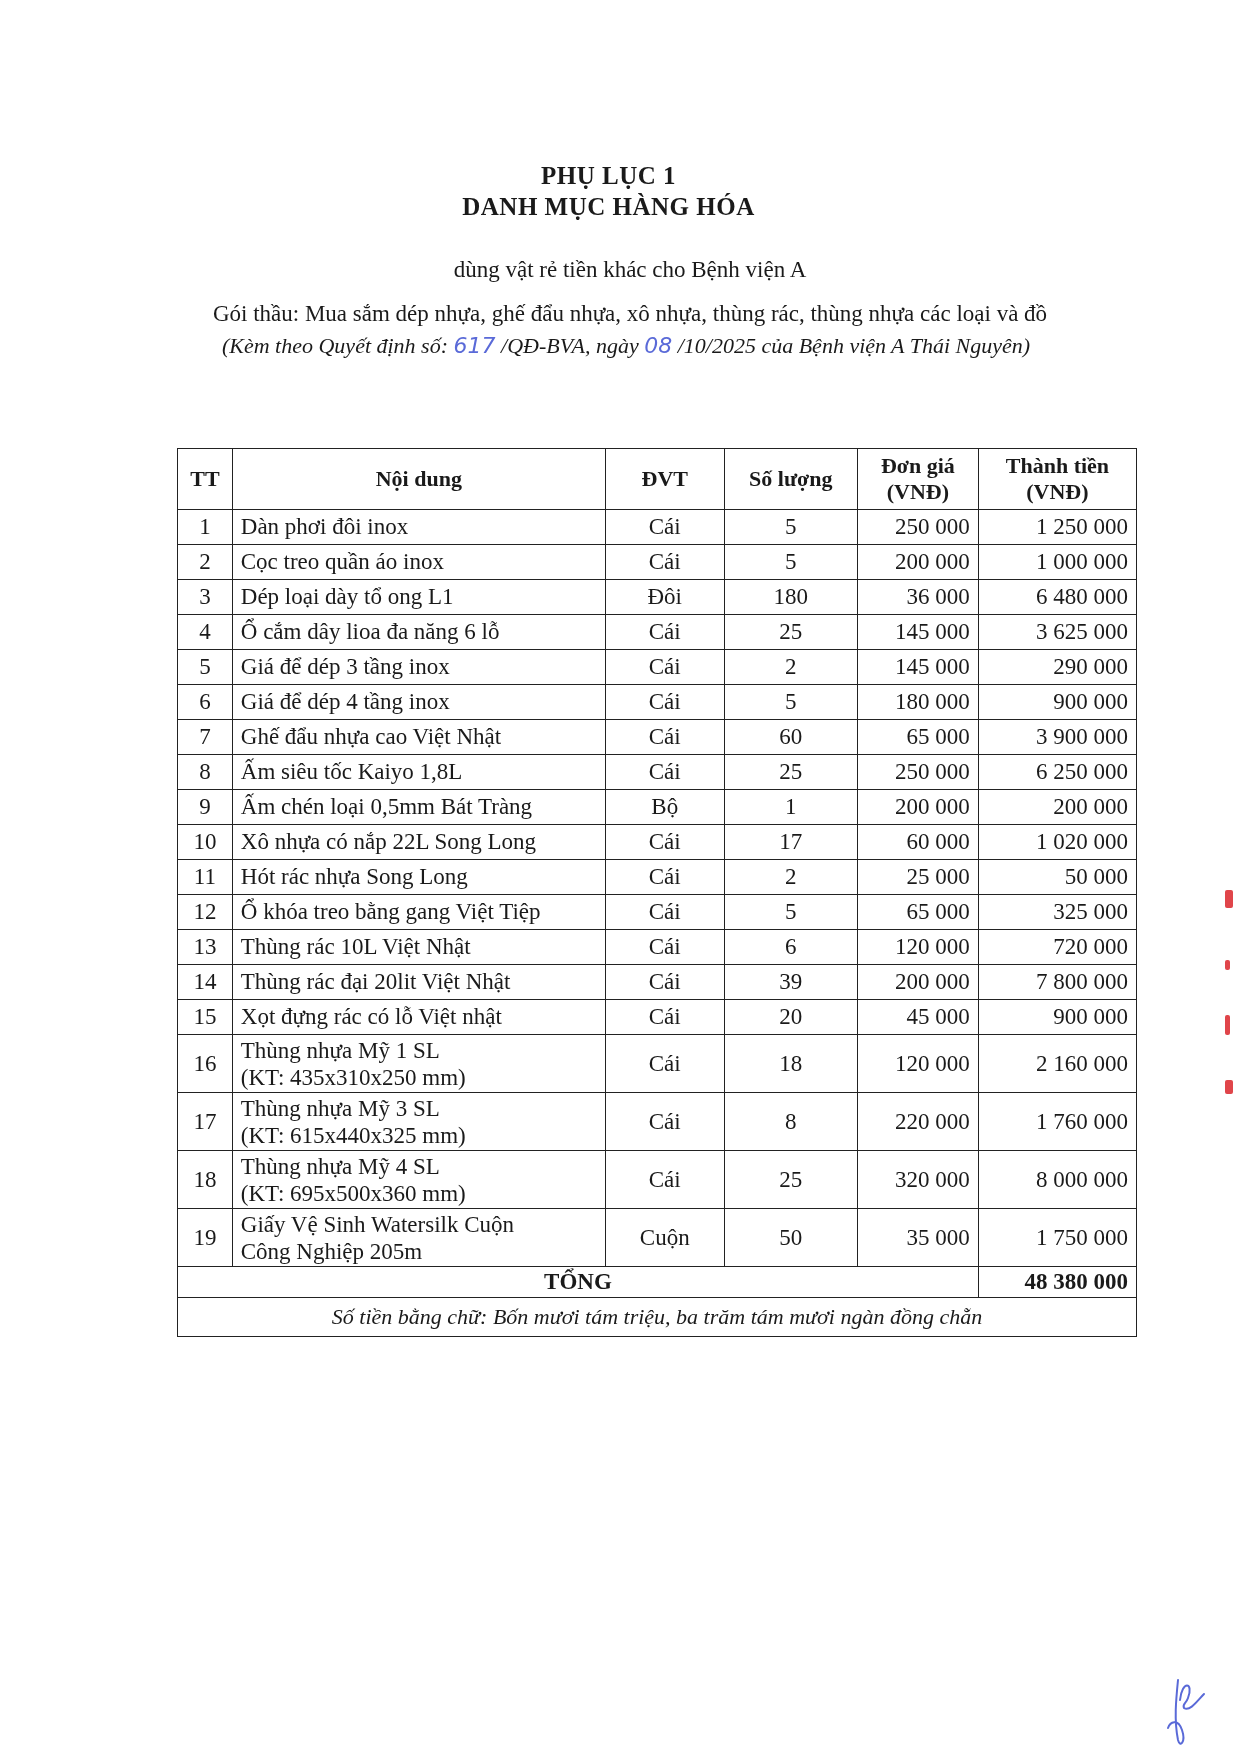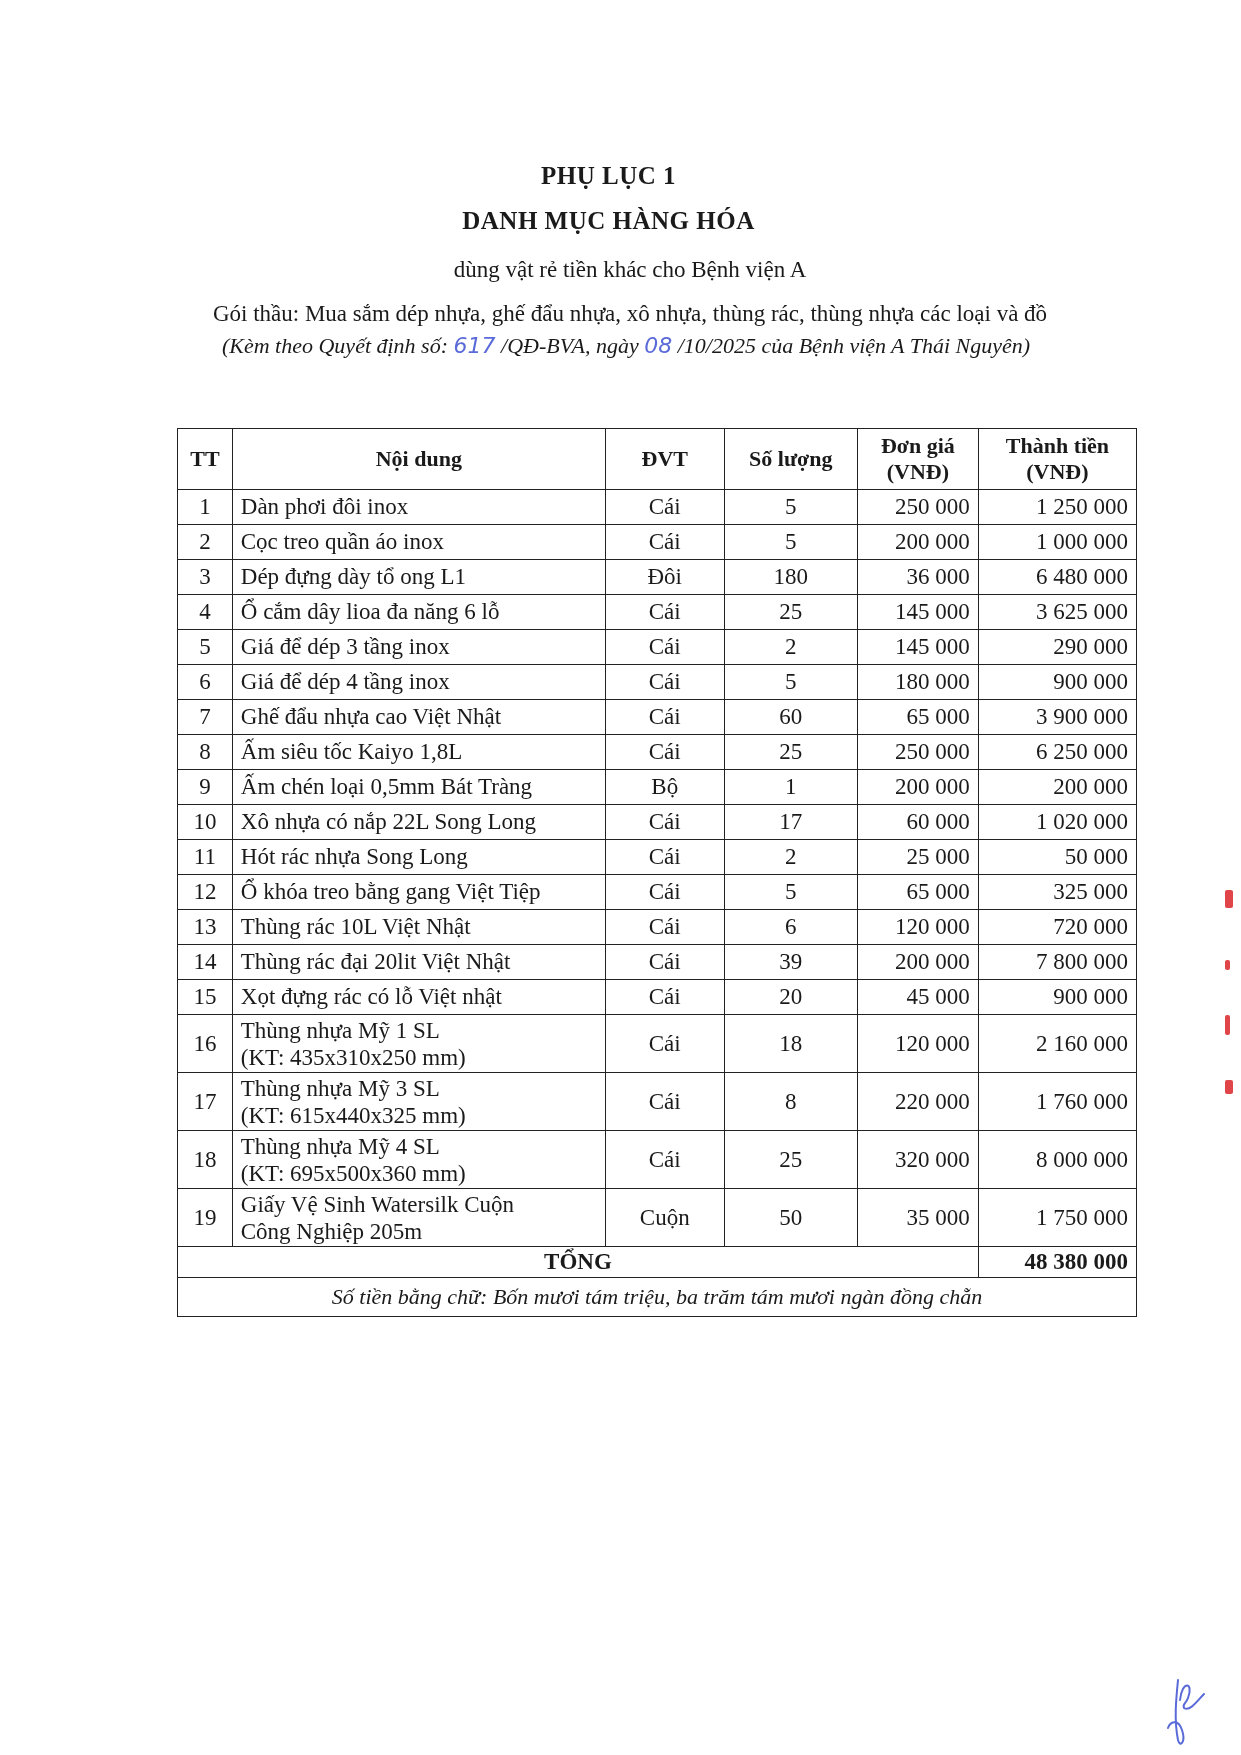--- a/index.html
+++ b/index.html
@@ -2,27 +2,27 @@
 <html><head>
   <meta charset="utf-8">
   <style>
     html, body { margin: 0; padding: 0; background: #ffffff; }
     body {
       width: 1241px; height: 1755px; position: relative; overflow: hidden;
       font-family: "Liberation Serif", "DejaVu Serif", serif; color: #1a1a1a;
     }
     .title-block { position: absolute; left: 0; width: 1217px; text-align: center; }
     .t1 { top: 162px; font-size: 25px; font-weight: bold; letter-spacing: 0.5px; }
-    .t2 { top: 207px; font-size: 25px; font-weight: bold; letter-spacing: 0.5px; }
+    .t2 { top: 193px; font-size: 25px; font-weight: bold; letter-spacing: 0.5px; }
     .t3 { top: 248px; left: 170px; width: 920px; font-size: 23px; line-height: 44px; text-align: center; }
     .t4 { top: 333px; left: 166px; width: 920px; font-size: 22px; font-style: italic; text-align: center; }
     .hw { color: #5a6ad8; font-family: "DejaVu Sans", sans-serif; font-style: italic; font-size: 22px; }
 
     table.goods {
-      position: absolute; left: 177px; top: 428px; width: 960px;
+      position: absolute; left: 177px; top: 448px; width: 960px;
       border-collapse: collapse; font-size: 23px;
     }
     table.goods td, table.goods th {
       border: 1.6px solid #222; padding: 0 8px; vertical-align: middle;
     }
     table.goods th { font-weight: bold; font-size: 22px; line-height: 26px; height: 60px; text-align: center; }
     .c-tt { width: 36px; text-align: center; }
     .c-name { width: 344px; text-align: left; }
     .c-unit { width: 98px; text-align: center; }
     .c-qty { width: 112px; text-align: center; }
@@ -79,21 +79,21 @@
       <tr class="r1">
         <td class="c-tt">2</td>
         <td class="c-name">Cọc treo quần áo inox</td>
         <td class="c-unit">Cái</td>
         <td class="c-qty">5</td>
         <td class="c-price">200 000</td>
         <td class="c-total">1 000 000</td>
       </tr>
       <tr class="r1">
         <td class="c-tt">3</td>
-        <td class="c-name">Dép đựng dày tổ ong L1</td>
+        <td class="c-name">Dép loại dày tổ ong L1</td>
         <td class="c-unit">Đôi</td>
         <td class="c-qty">180</td>
         <td class="c-price">36 000</td>
         <td class="c-total">6 480 000</td>
       </tr>
       <tr class="r1">
         <td class="c-tt">4</td>
         <td class="c-name">Ổ cắm dây lioa đa năng 6 lỗ</td>
         <td class="c-unit">Cái</td>
         <td class="c-qty">25</td>

